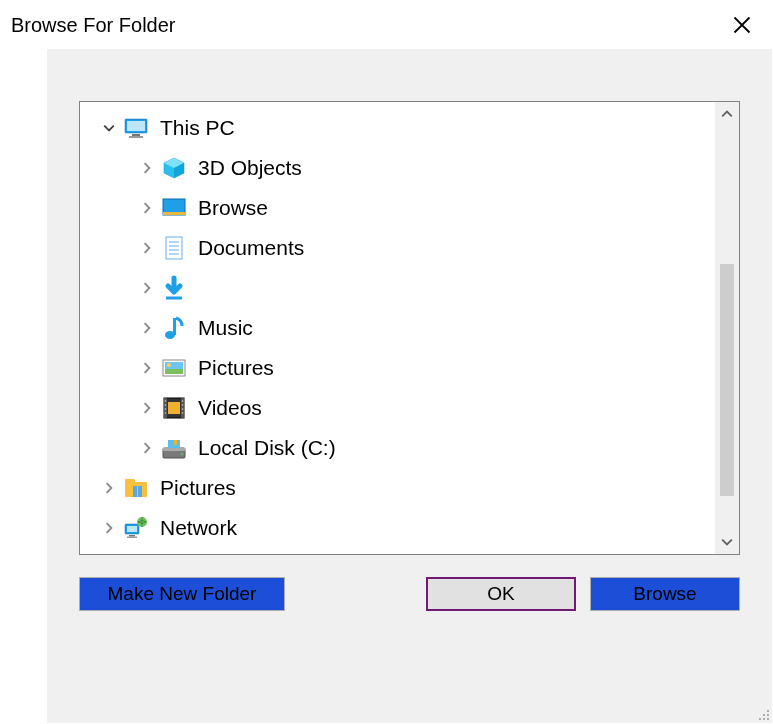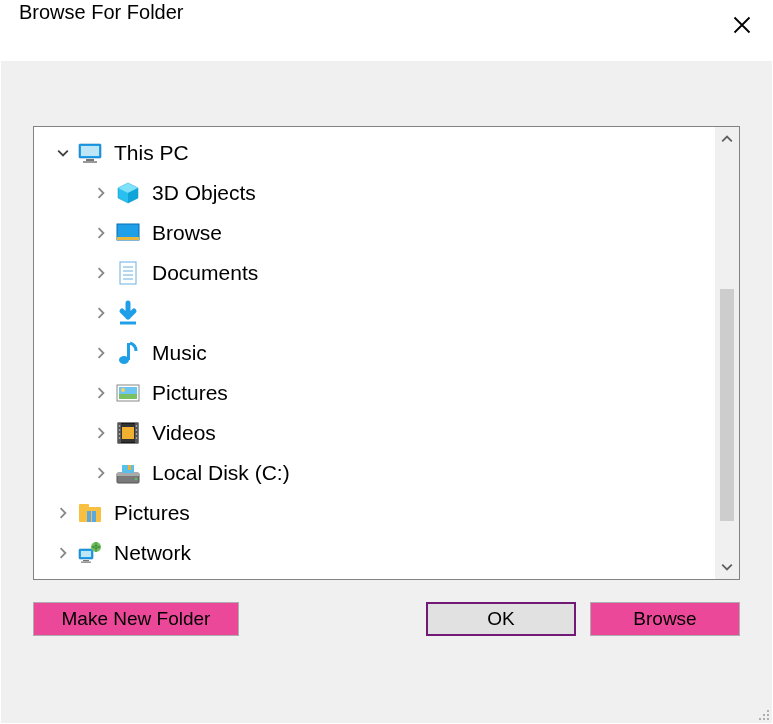--- a/index.html
+++ b/index.html
@@ -12,45 +12,47 @@
       overflow: hidden;
     }
     .window {
       width: 773px;
       height: 724px;
       display: flex;
       flex-direction: column;
       border: 1px solid #fff;
     }
     .titlebar {
-      height: 60px;
-      display: flex;
+      height: 48px;
+      display: flex;
+      align-items: center;
       justify-content: space-between;
-      padding-left: 18px;
+      padding-left: 10px;
       background: #fff;
     }
     .titlebar-title {
       font-size: 20px;
       color: #000;
     }
     .close-btn {
       width: 60px;
       height: 48px;
       display: flex;
       align-items: center;
       justify-content: center;
       cursor: pointer;
     }
     .close-btn svg { width: 18px; height: 18px; }
     .content-area {
       flex: 1;
       background: #f0f0f0;
-      padding: 65px 32px 20px 32px;
+      padding: 52px 32px 20px 32px;
       display: flex;
       flex-direction: column;
+      margin-left: 46px;
     }
     .tree-container {
       background: #fff;
       border: 1px solid #828282;
       height: 454px;
       display: flex;
       position: relative;
     }
     .tree {
       flex: 1;
@@ -124,21 +126,21 @@
     }
     .button-row .right {
       display: flex;
       gap: 14px;
     }
     .btn {
       min-width: 150px;
       height: 34px;
       font-size: 19px;
       font-family: inherit;
-      background: #ec4899;
+      background: #1d4ed8;
       border: 1px solid #adadad;
       cursor: pointer;
       padding: 0 14px;
     }
     .btn-mnf { min-width: 206px; }
     .btn-default {
       background: #e1e1e1;
       border: 2px solid #701a75;
     }
     .resize-grip {

